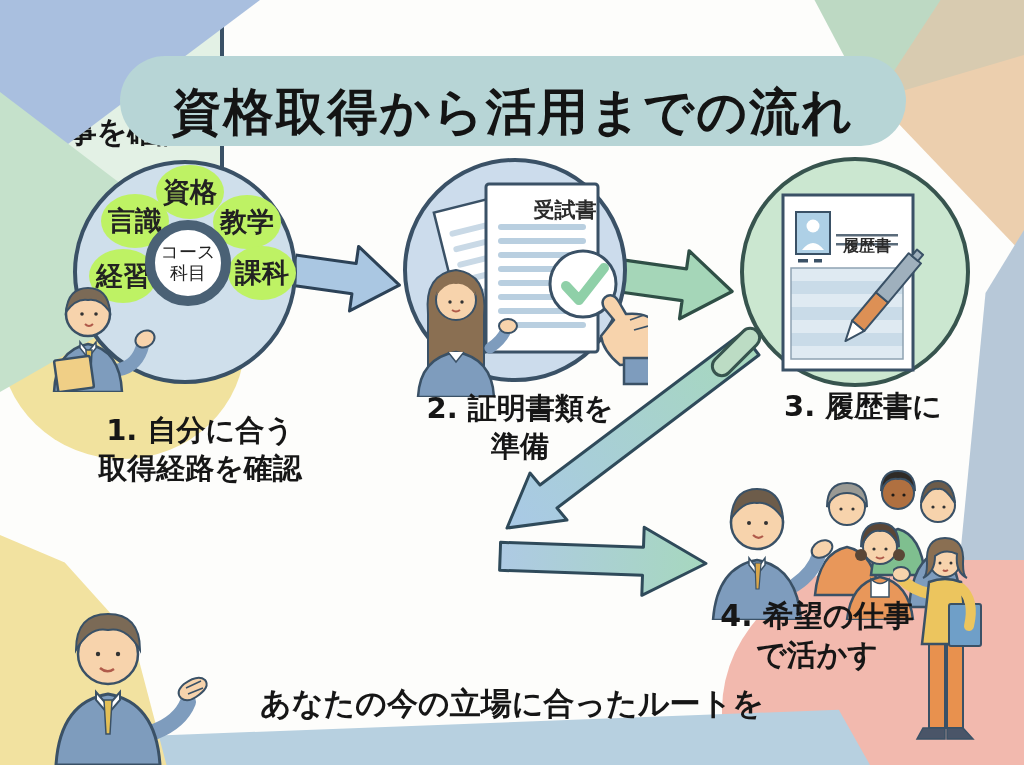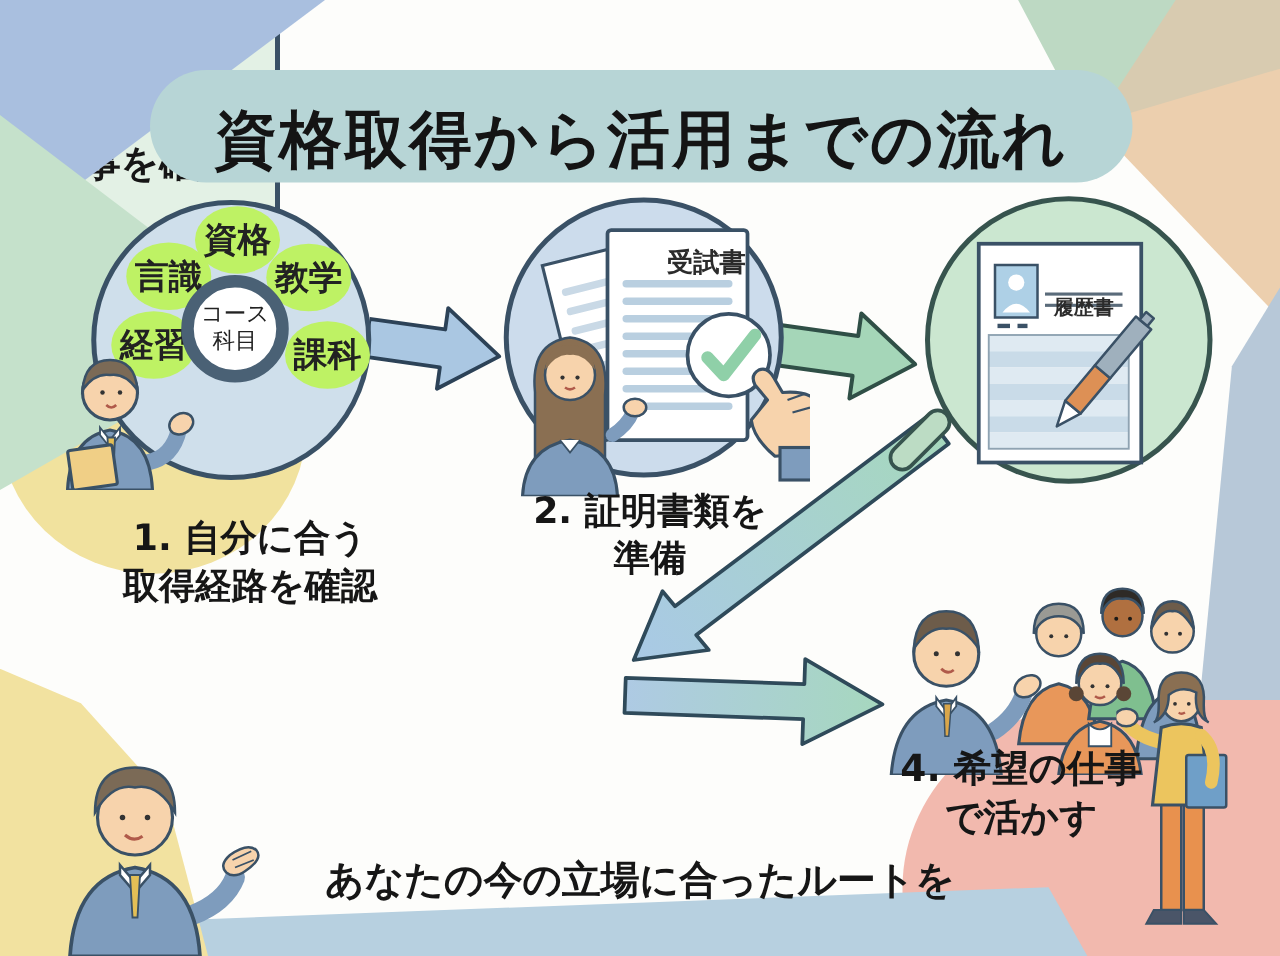--- a/index.html
+++ b/index.html
@@ -104,21 +104,21 @@
     </div>
   <div class="bubble" style="left:101px;top:194px;">
       <span>言識</span>
     </div>
   <div class="bubble" style="left:213px;top:195px;">
       <span>教学</span>
     </div>
   <div class="bubble" style="left:89px;top:249px;">
       <span>経習</span>
     </div>
-  <div class="bubble" style="left:228px;top:257px;">
+  <div class="bubble" style="left:228px;top:246px;">
       <span>課科</span>
     </div>
   <div class="lens">
     <span>コース</span>
     <span>科目</span>
   </div>
 
   <svg class="fig" style="left:40px;top:272px;width:130px;height:120px;" viewBox="0 0 130 120">
     <path d="M78 98 Q98 94 103 72" stroke="#7e9cbd" stroke-width="13" fill="none" stroke-linecap="round"></path>
     <ellipse cx="105" cy="67" rx="10" ry="8" fill="#f7d3ac" stroke="#3a5166" stroke-width="2" transform="rotate(-30 105 67)"></ellipse>
@@ -209,20 +209,21 @@
       <polygon points="-8,-16 8,-16 0,4" fill="#fff"></polygon>
       <rect x="-8" y="-53" width="16" height="37" fill="#dd9055"></rect>
       <rect x="-8" y="-104" width="16" height="51" fill="#9fb0bd"></rect>
       <rect x="-4" y="-112" width="8" height="8" fill="#9fb0bd"></rect>
     </g>
   </svg>
   <div class="doc-title dt3">
     <span>履歴書</span>
   </div>
   <div class="cap cap3">
+    <span>3. 履歴書に</span>
   </div>
 
   <div class="cbranch">
     <div class="capbranch">
       <span style="display:block;">3. 仕関かに</span>
       <span style="display:block;">仕事を確認</span>
     </div>
   </div>
 
   <div class="cyellow"></div>

